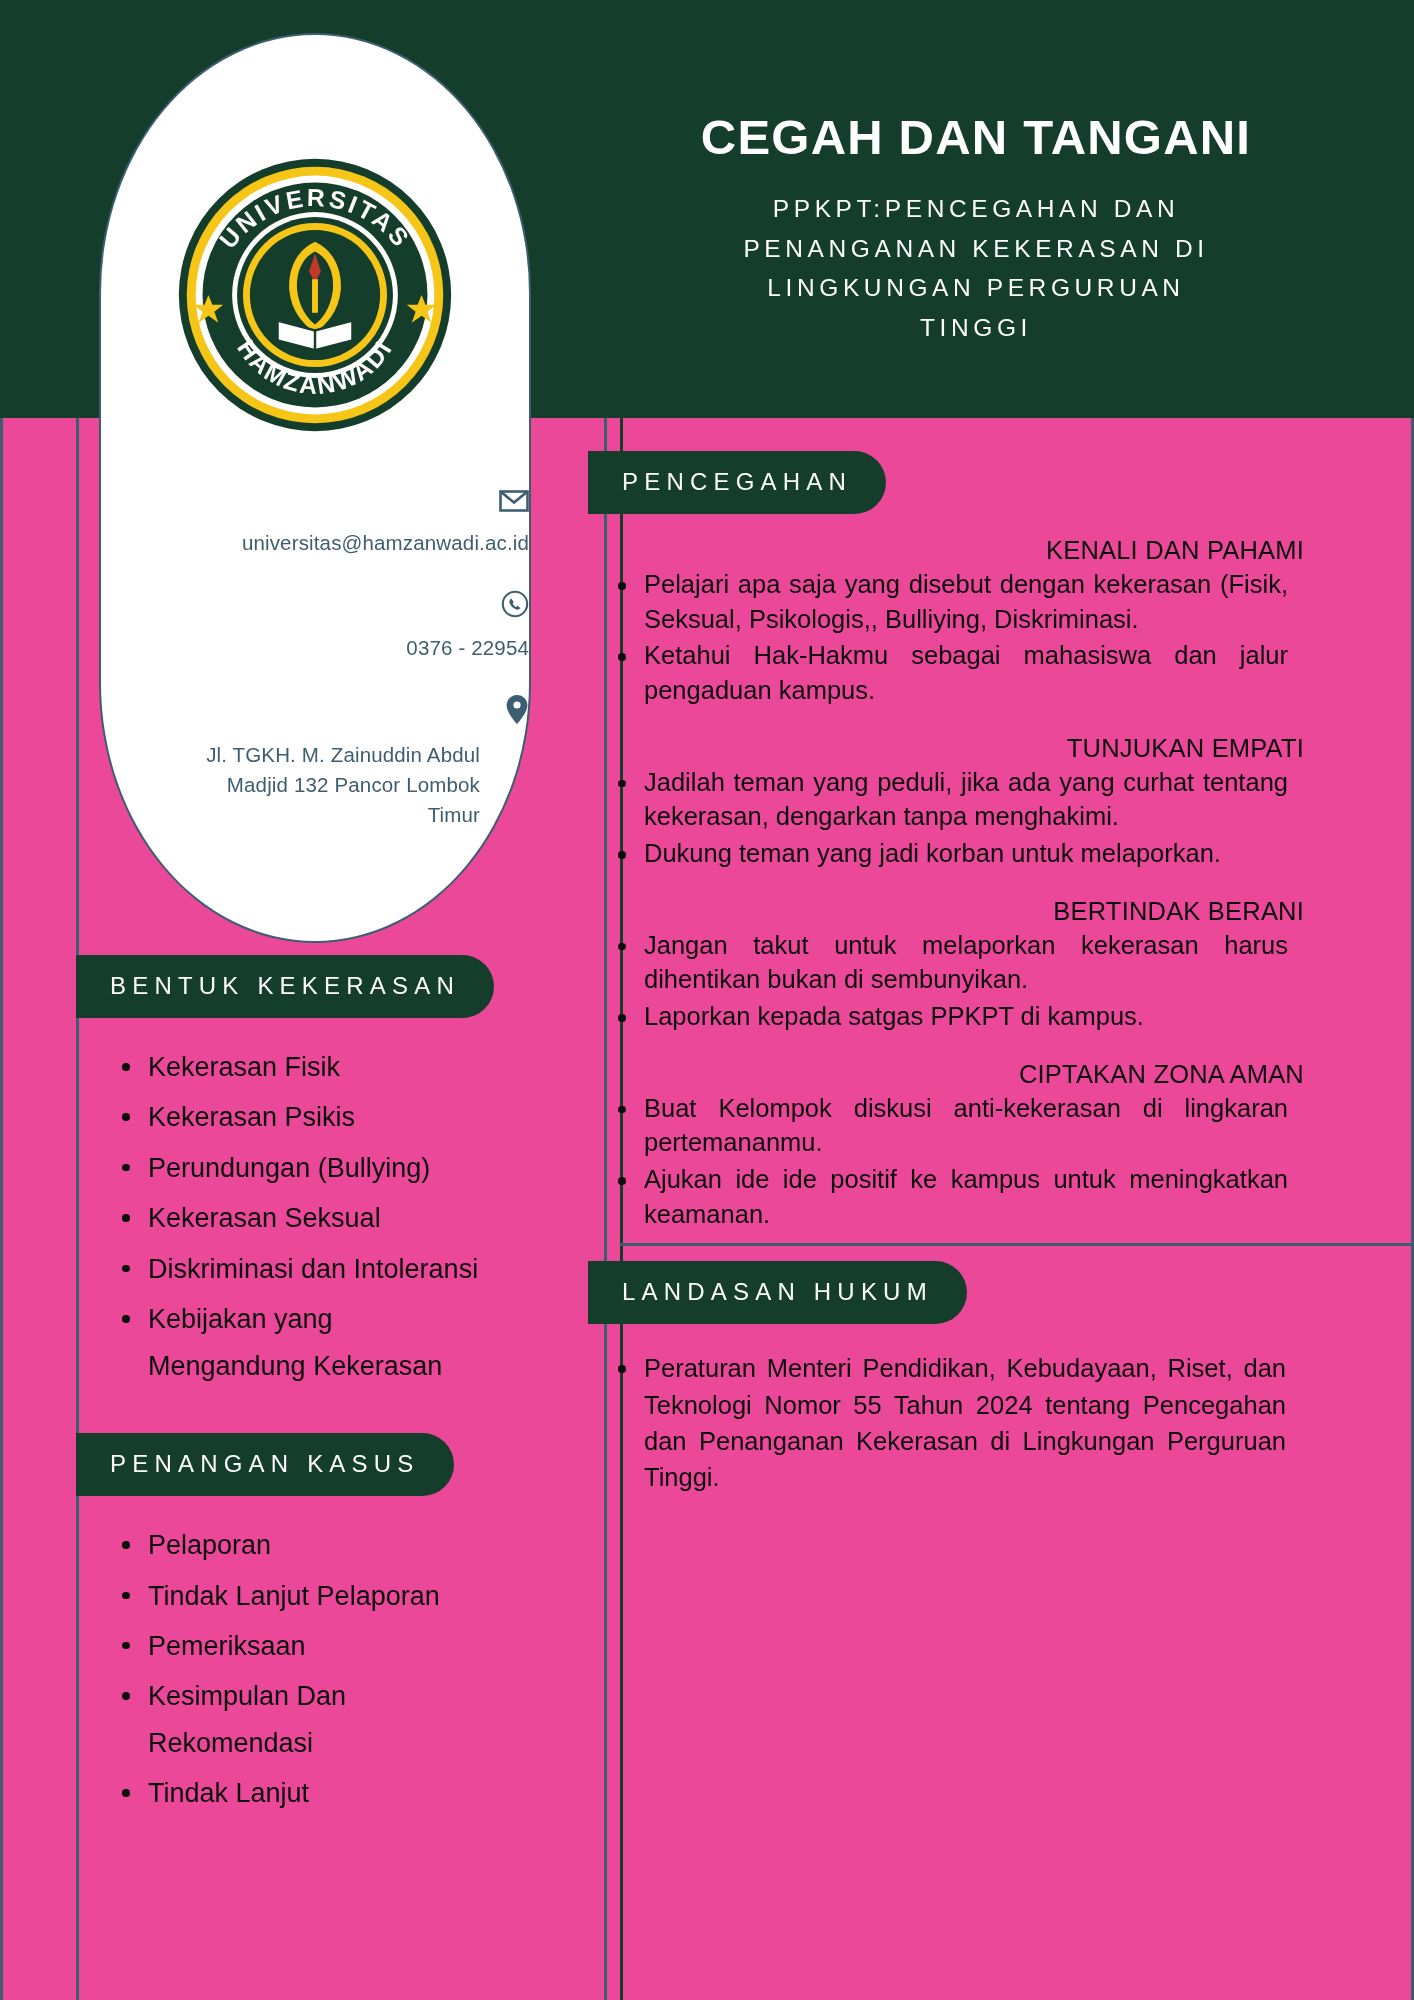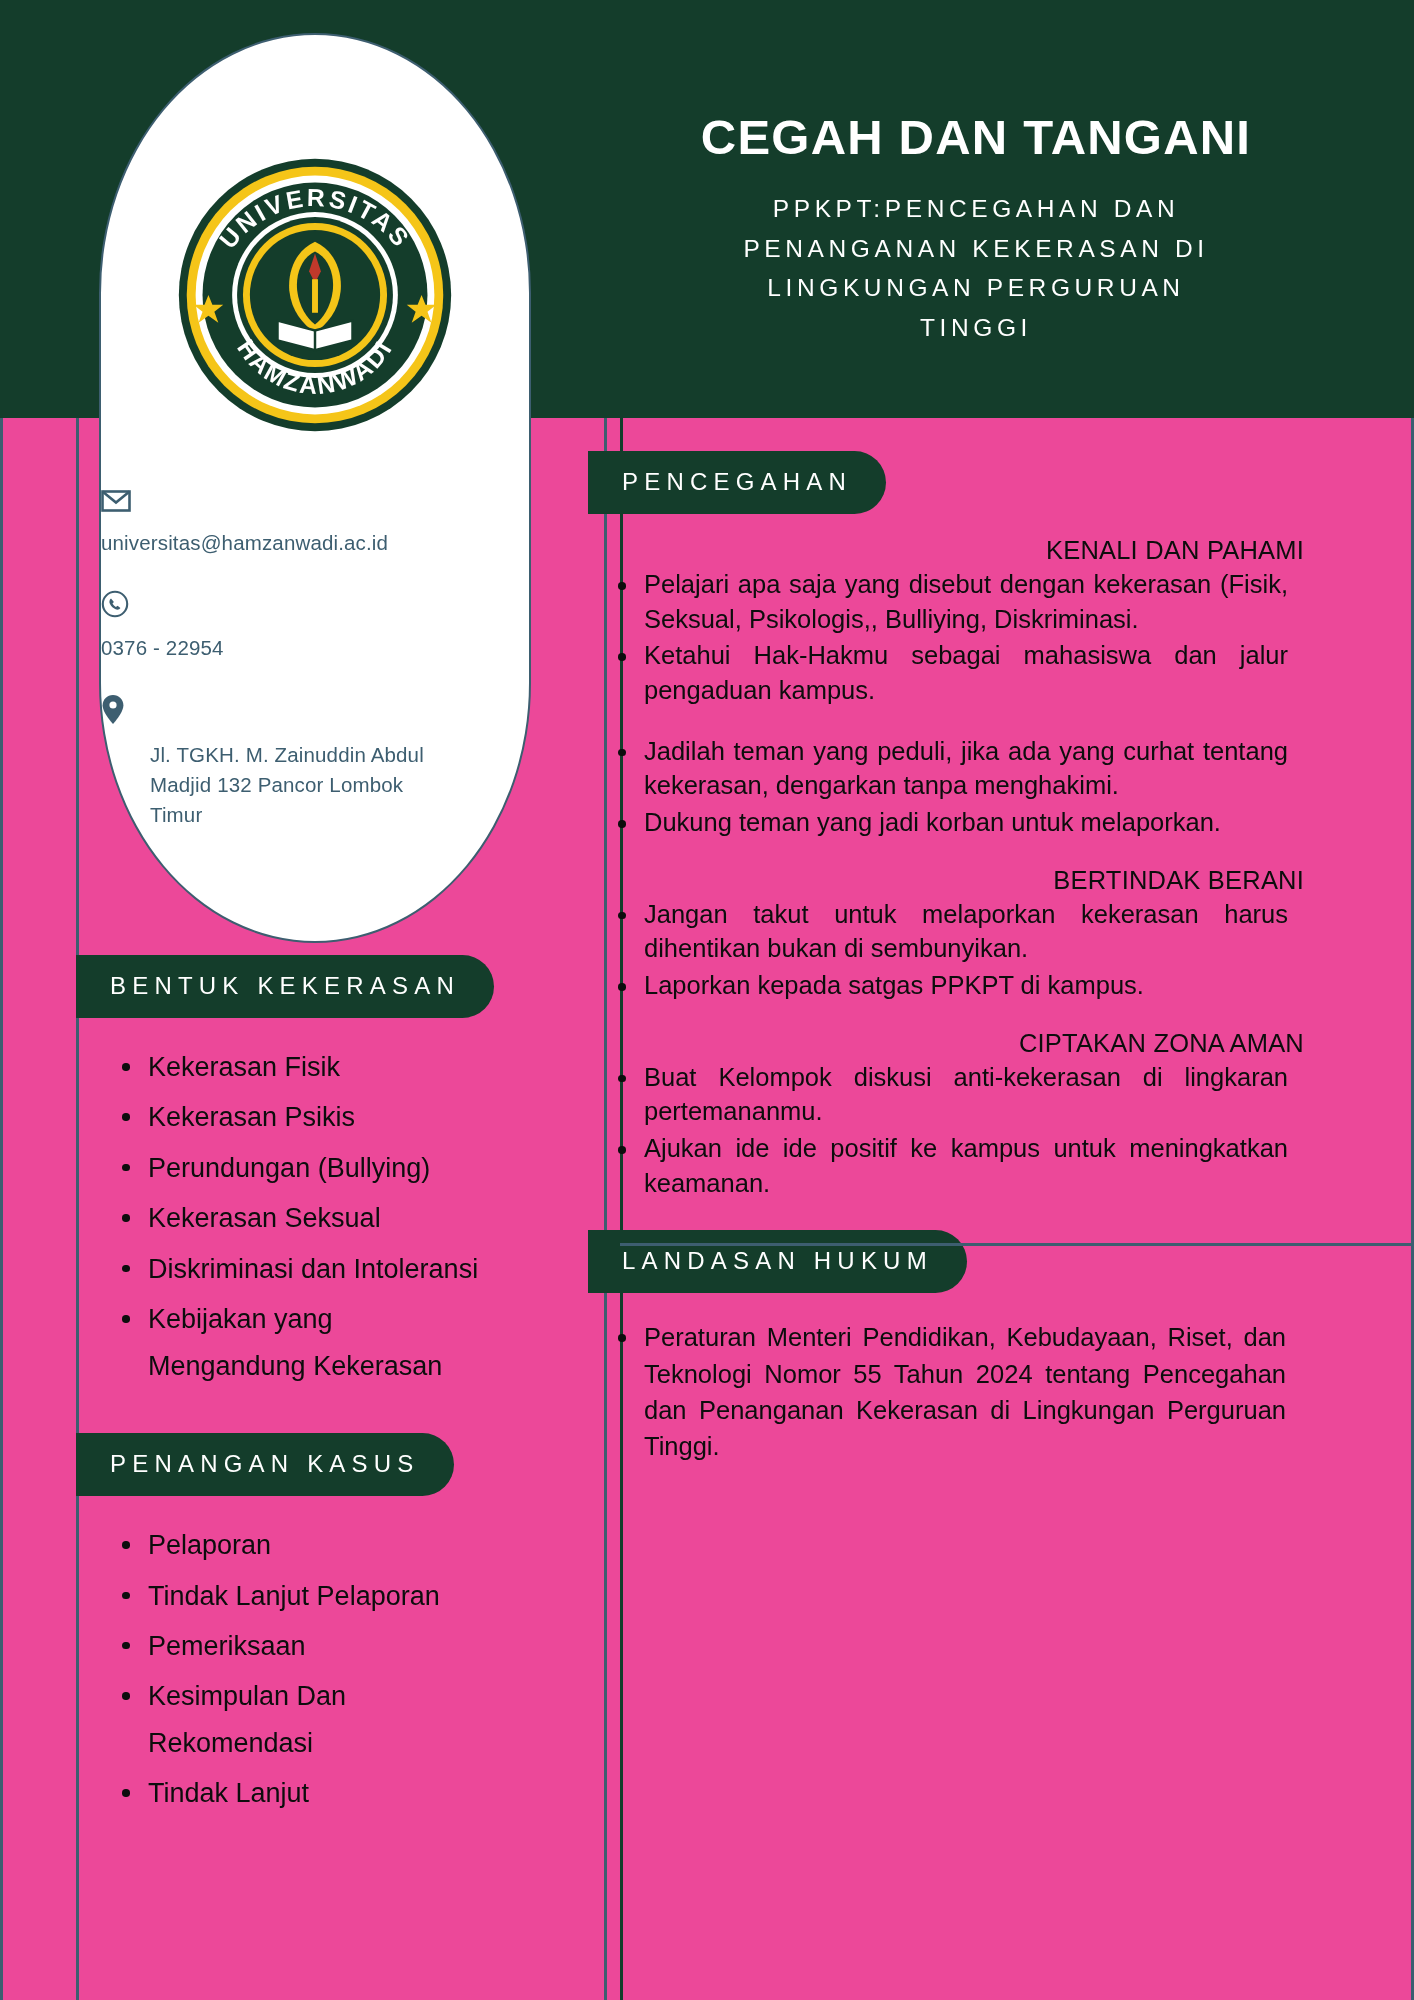--- a/index.html
+++ b/index.html
@@ -66,21 +66,21 @@
   .seal-wrap {
     margin-top:112px;
     width:296px; height:296px;
     position:relative;
   }
 
   
   .contact {
     margin-top:46px;
     width:100%;
-    text-align:left;
+    text-align:right;
     color:#3D5E70;
   }
   .contact .ic { display:block; margin:0 auto 11px auto; }
   .contact-text {
     font-size:20.5px;
     line-height:1.45;
     letter-spacing:0.15px;
     color:#3D5E70;
   }
   .contact-group { margin-bottom:32px; }
@@ -373,20 +373,21 @@
 
       <div class="rgroup">
         <div class="rgroup-title">KENALI DAN PAHAMI</div>
         <ul class="rbullets">
           <li>Pelajari apa saja yang disebut dengan kekerasan (Fisik, Seksual, Psikologis,, Bulliying, Diskriminasi.</li>
           <li>Ketahui Hak-Hakmu sebagai mahasiswa dan jalur pengaduan kampus.</li>
         </ul>
       </div>
 
       <div class="rgroup">
+        <div class="rgroup-title">TUNJUKAN EMPATI</div>
         <ul class="rbullets">
           <li>Jadilah teman yang peduli, jika ada yang curhat tentang kekerasan, dengarkan tanpa menghakimi.</li>
           <li>Dukung teman yang jadi korban untuk melaporkan.</li>
         </ul>
       </div>
 
       <div class="rgroup">
         <div class="rgroup-title">BERTINDAK BERANI</div>
         <ul class="rbullets">
           <li>Jangan takut untuk melaporkan kekerasan harus dihentikan bukan di sembunyikan.</li>

